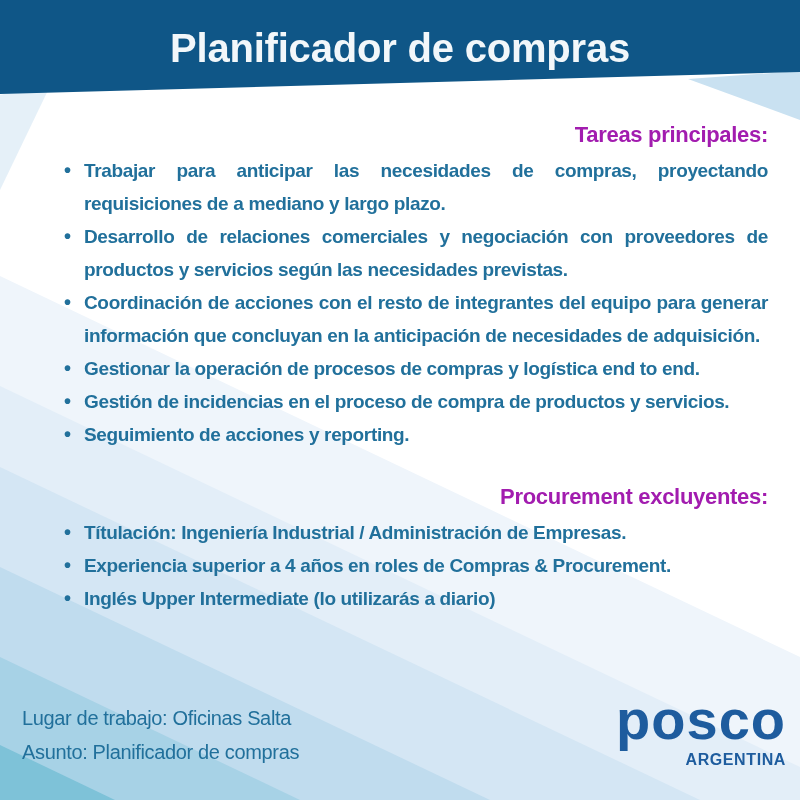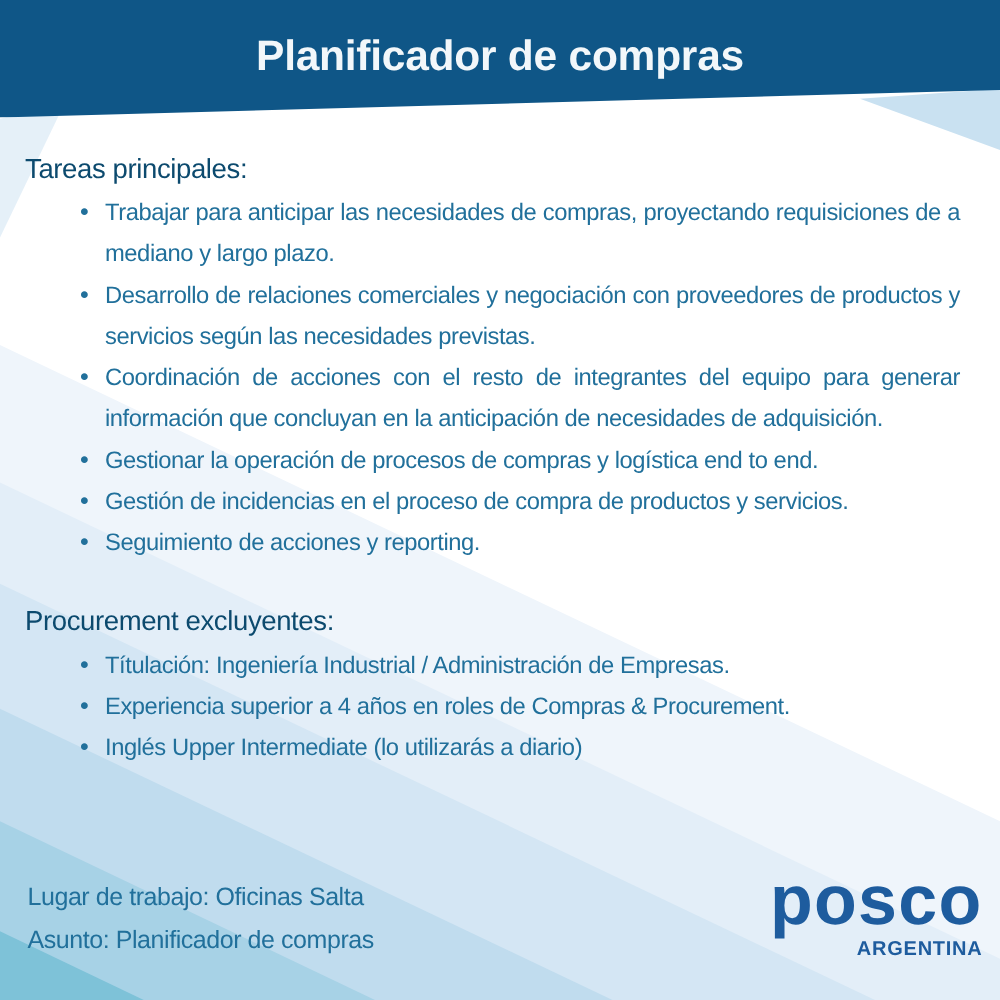--- a/index.html
+++ b/index.html
@@ -18,39 +18,41 @@
   .banner{
     position:absolute;top:0;left:0;width:800px;height:96px;
     background:#0F5687;
     clip-path:polygon(0 0,800px 0,800px 72px,0 94px);
     z-index:2;
   }
   .banner h1{
     margin:0;padding-top:26px;
     text-align:center;
     color:#F2F7FA;
-    font-size:34px;font-weight:700;letter-spacing:-0.2px;
+    font-size:40px;font-weight:700;letter-spacing:-0.2px;
   }
 
   .content{
     position:absolute;top:95px;left:0;width:800px;z-index:1;
   }
   .section-heading{
     margin:0;
     padding:0 32px 0 20px;
-    color:#0c4a6e;
-    font-size:22px;font-weight:400;letter-spacing:-0.3px;
+    color:#a21caf;
+    font-size:22px;font-weight:700;letter-spacing:-0.3px;
     line-height:26px;
+    text-align:right;
   }
   .heading-tareas{margin-top:27px;}
   .heading-requisitos{margin-top:33px;}
   ul.bullets{
     margin:6px 0 0 0;
     padding:0 32px 0 64px;
     list-style:none;
+    font-weight:bold;
   }
   ul.bullets li{
     position:relative;
     padding-left:20px;
     color:#21709B;
     font-size:19px;letter-spacing:-0.35px;
     line-height:33px;
     text-align:justify;
   }
   ul.bullets li::before{

